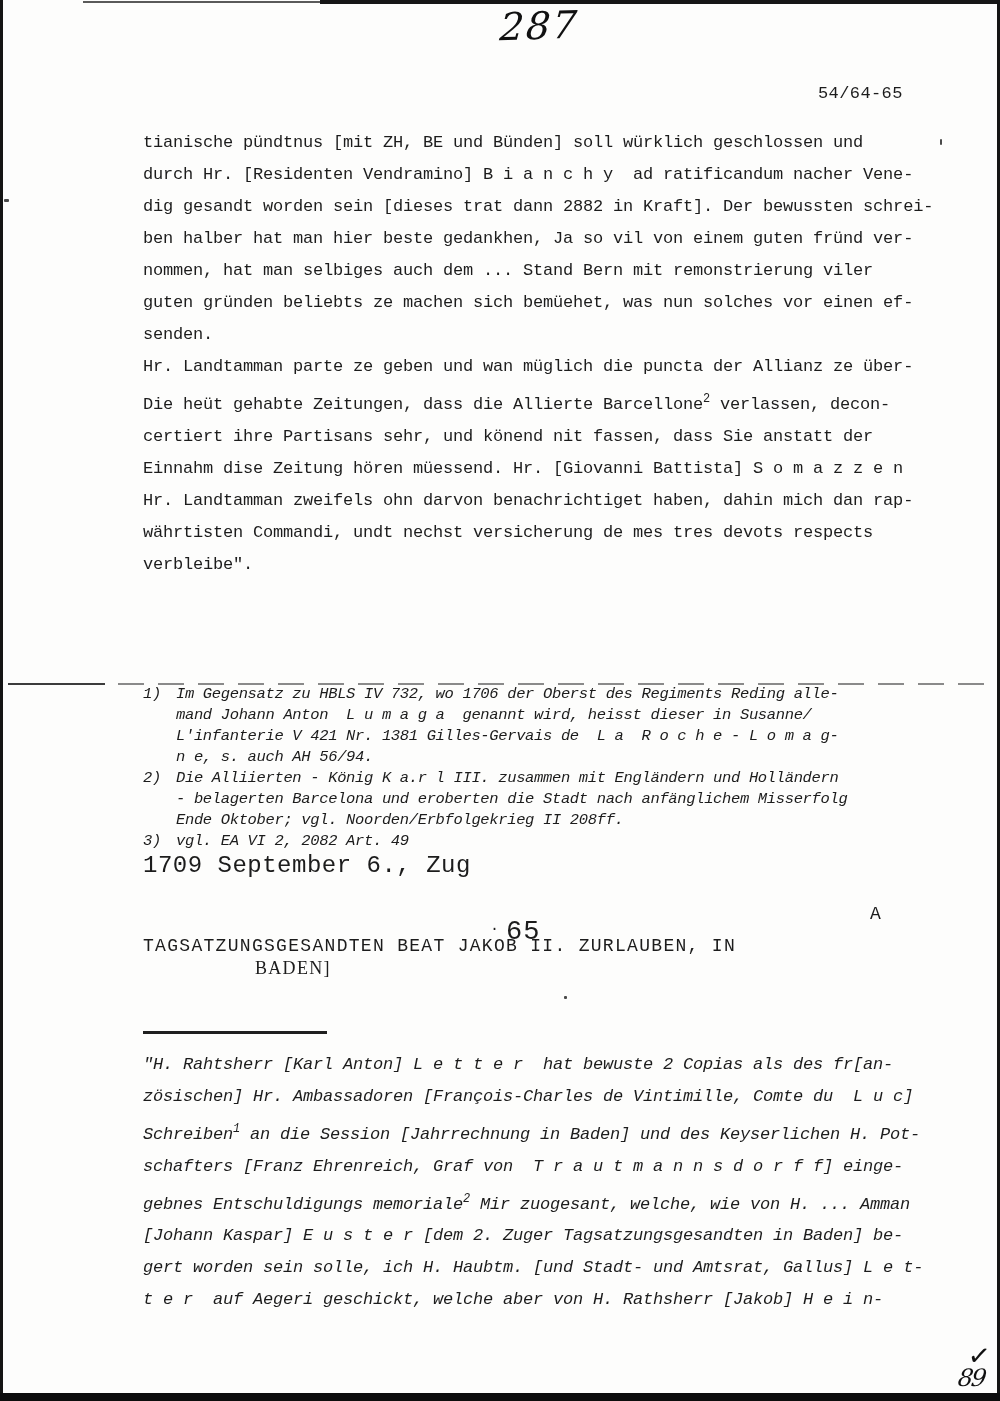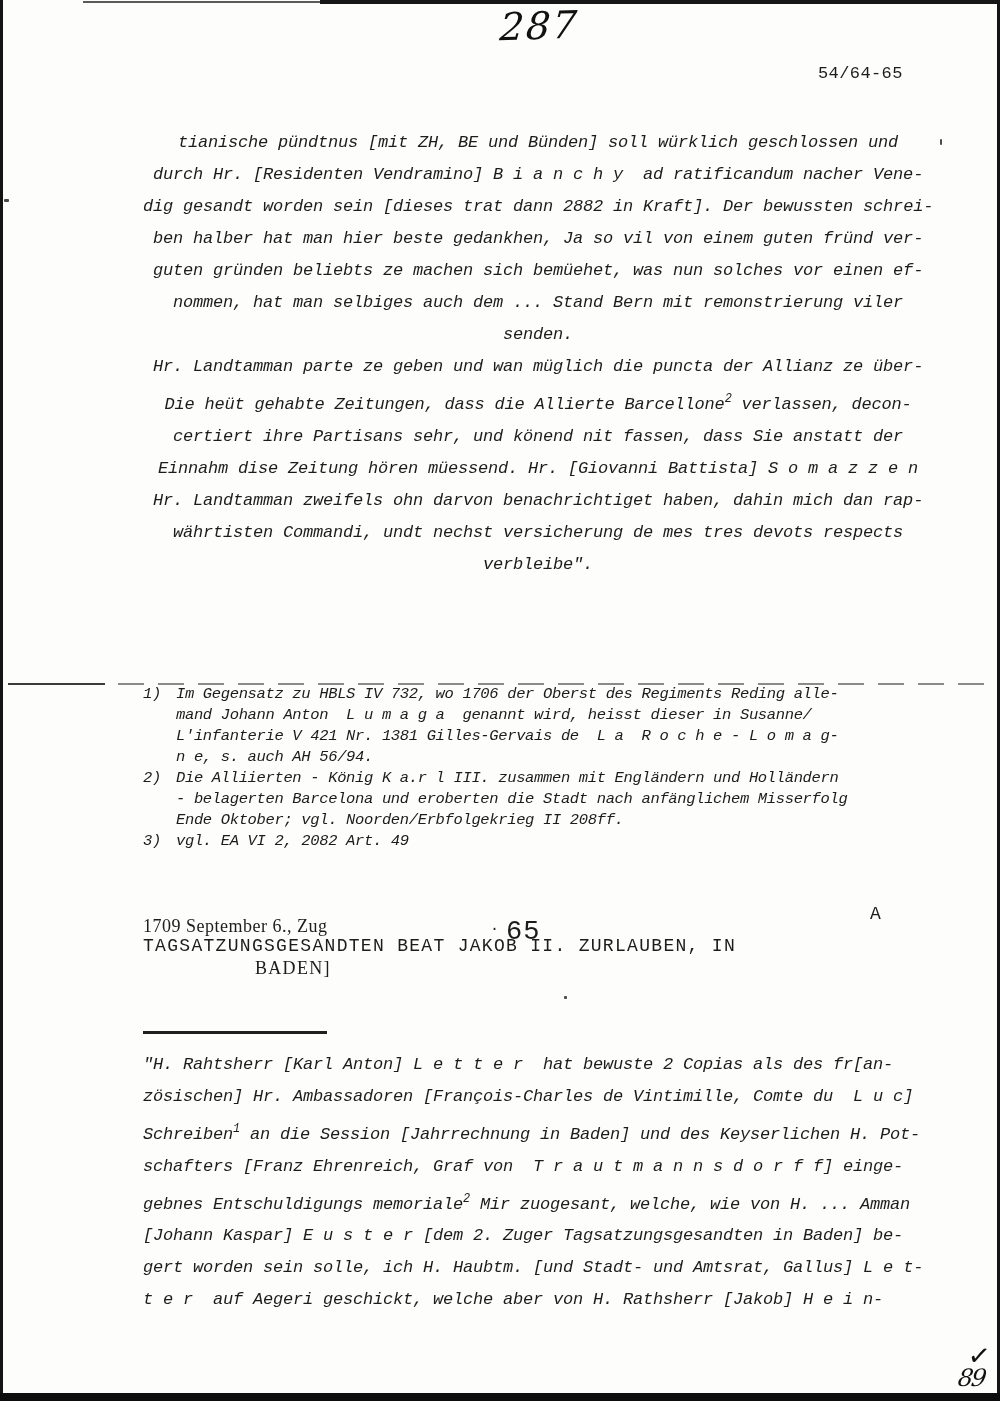--- a/index.html
+++ b/index.html
@@ -15,45 +15,45 @@
   .edge-bottom{left:0;top:1393px;width:1000px;height:8px;background:#0d0d0d;}
   .speck{position:absolute;background:#4a4a4a;border-radius:1px;}
 
   
   .hand{position:absolute;font-family:"DejaVu Serif","Liberation Serif",serif;
         font-style:italic;color:#111;}
   .hw-287{left:500px;top:4px;font-size:38px;transform:skewX(-6deg) rotate(-2deg);letter-spacing:2px;}
   .hw-check{left:968px;top:1340px;font-size:27px;transform:rotate(6deg);font-style:normal;}
   .hw-89{left:958px;top:1364px;font-size:24px;transform:skewX(-8deg);letter-spacing:-2px;}
 
-  .archive-ref{position:absolute;left:818px;top:64px;font-size:17px;letter-spacing:0.4px;}
+  .archive-ref{position:absolute;left:818px;top:84px;font-size:17px;letter-spacing:0.4px;}
 
   
-  .typ-body{position:absolute;left:143px;top:127px;font-size:17px;font-style:italic;
-            line-height:32px;letter-spacing:-0.2px;text-align:center;}
+  .typ-body{position:absolute;left:143px;top:127px;font-size:17px;
+            line-height:32px;letter-spacing:-0.2px;}
   .tline{white-space:pre;}
   .tline sup{font-size:0.7em;font-style:inherit;}
 
   
   .fn-sep{position:absolute;left:8px;top:682px;width:982px;height:3px;}
   .fn-sep .solid{position:absolute;left:0;top:1px;width:97px;height:2px;background:#3c3c3c;}
   .fn-sep .dashes{position:absolute;left:110px;top:1px;width:872px;height:2px;
     background:repeating-linear-gradient(90deg,#8a8a8a 0 26px,transparent 26px 40px);}
 
   
   .footnotes{position:absolute;left:143px;top:684px;font-size:15.5px;font-style:italic;
              line-height:21px;letter-spacing:-0.35px;}
   .fn-row{display:flex;}
   .fn-label{width:33px;flex:0 0 33px;}
 
   
   .entry-number{position:absolute;left:490px;top:917px;font-size:27px;letter-spacing:1px;}
   .entry-number .pre-dot{font-size:15px;vertical-align:6px;margin-right:6px;}
 
-  .dateline{position:absolute;left:143px;top:916px;font-size:18px;letter-spacing:0.5px;font-family:Liberation Serif, serif;}
+  .dateline{position:absolute;left:143px;top:852px;font-size:24px;letter-spacing:0.5px;}
   .date-marker{position:absolute;left:870px;top:904px;font-size:18px;}
 
   .entry-title{position:absolute;left:143px;top:936px;font-size:18px;line-height:21.5px;
                letter-spacing:1.3px;}
   .entry-title .tline:not(:first-child){margin-left:112px;font-family:Liberation Serif, serif;}
 
   .short-rule{position:absolute;left:143px;top:1031px;width:184px;height:3px;background:#1f1f1f;}
 
   
   .typ-letter{position:absolute;left:143px;top:1049px;font-size:17px;font-style:italic;
@@ -77,22 +77,22 @@
   <div class="hand hw-check">✓</div>
   <div class="hand hw-89">89</div>
 
   <div class="archive-ref">54/64-65</div>
 
   <div class="typ-body">
       <div class="tline">tianische pündtnus [mit ZH, BE und Bünden] soll würklich geschlossen und</div>
       <div class="tline">durch Hr. [Residenten Vendramino] B i a n c h y  ad ratificandum nacher Vene-</div>
       <div class="tline">dig gesandt worden sein [dieses trat dann 2882 in Kraft]. Der bewussten schrei-</div>
       <div class="tline">ben halber hat man hier beste gedankhen, Ja so vil von einem guten fründ ver-</div>
+      <div class="tline">nommen, hat man selbiges auch dem ... Stand Bern mit remonstrierung viler</div>
       <div class="tline">guten gründen beliebts ze machen sich bemüehet, was nun solches vor einen ef-</div>
-      <div class="tline">nommen, hat man selbiges auch dem ... Stand Bern mit remonstrierung viler</div>
       <div class="tline">senden.</div>
       <div class="tline">Hr. Landtamman parte ze geben und wan müglich die puncta der Allianz ze über-</div>
       <div class="tline">Die heüt gehabte Zeitungen, dass die Allierte Barcellone<sup>2</sup> verlassen, decon-</div>
       <div class="tline">certiert ihre Partisans sehr, und könend nit fassen, dass Sie anstatt der</div>
       <div class="tline">Einnahm dise Zeitung hören müessend. Hr. [Giovanni Battista] S o m a z z e n</div>
       <div class="tline">Hr. Landtamman zweifels ohn darvon benachrichtiget haben, dahin mich dan rap-</div>
       <div class="tline">währtisten Commandi, undt nechst versicherung de mes tres devots respects</div>
       <div class="tline">verbleibe".</div>
     </div>
 

